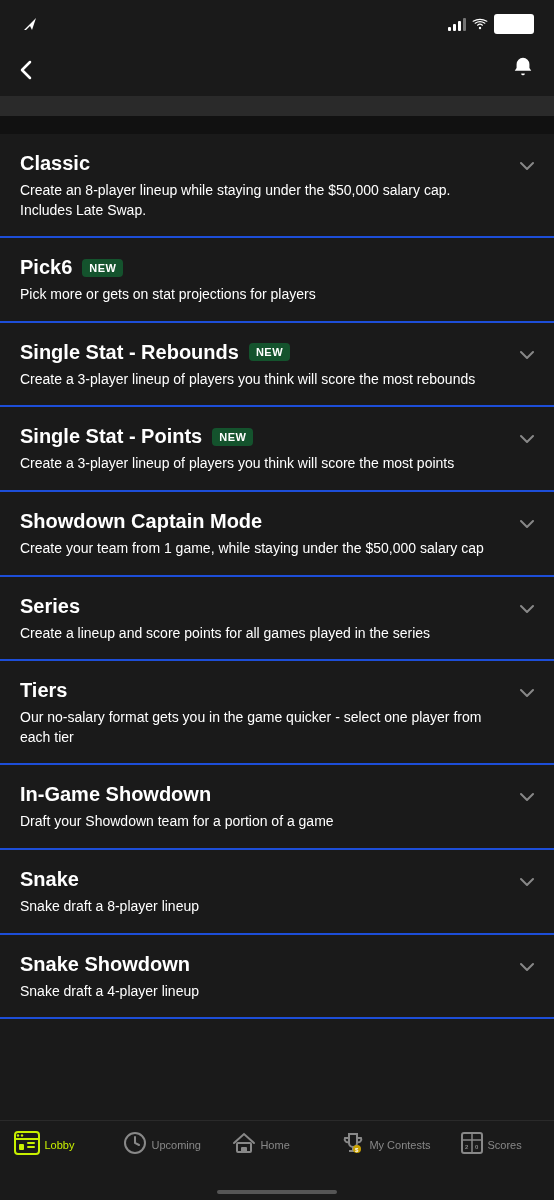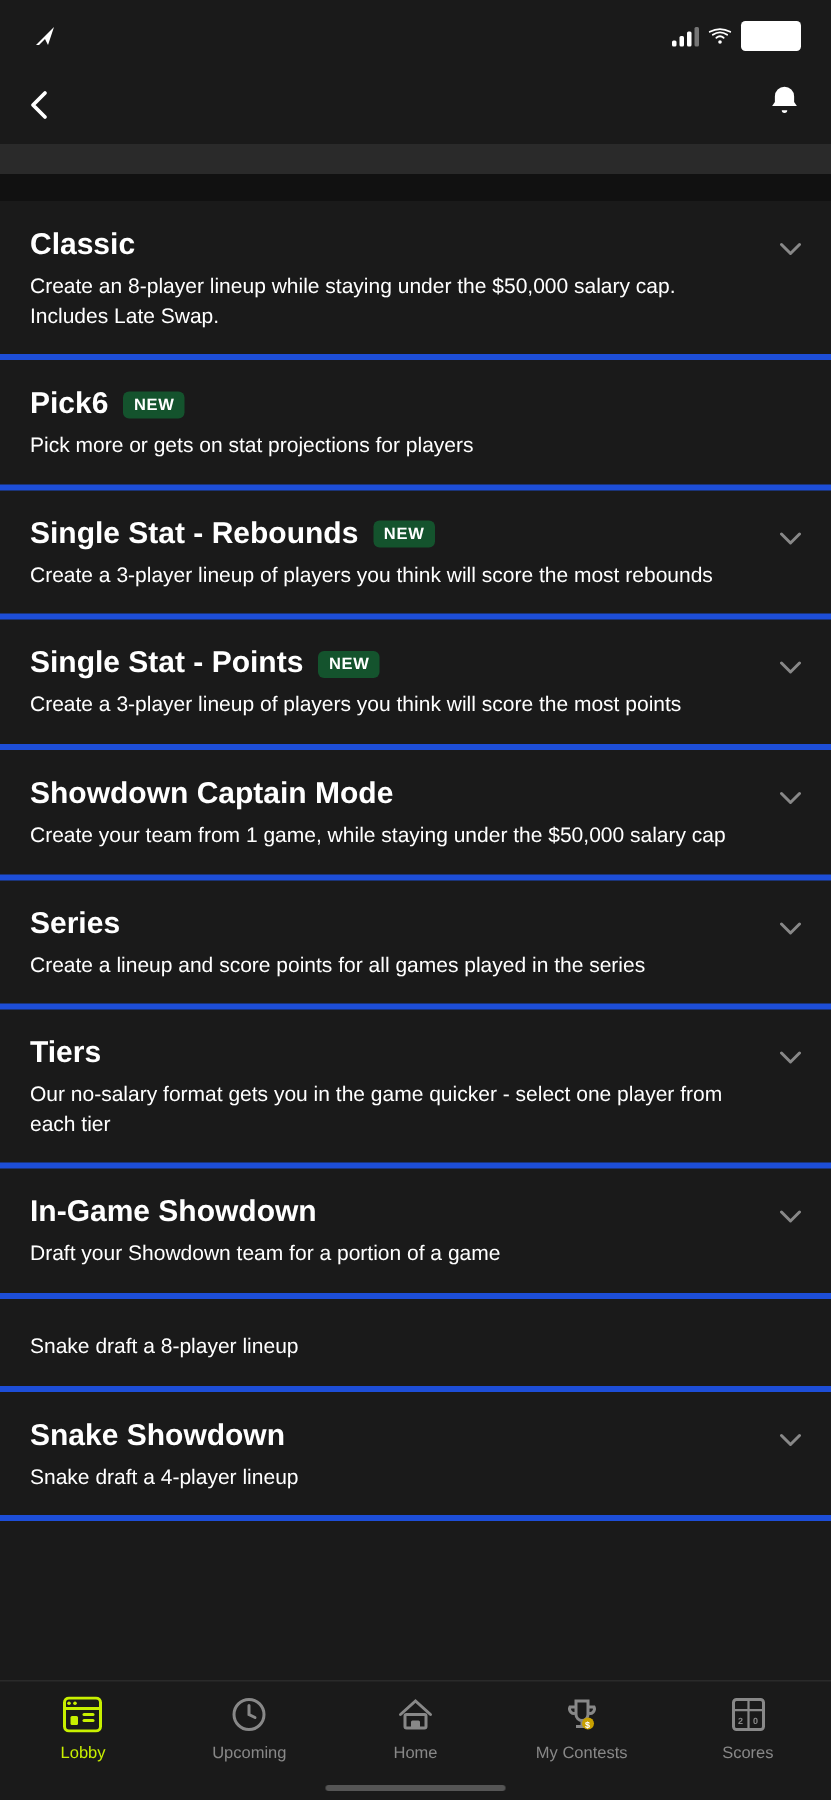--- a/index.html
+++ b/index.html
@@ -128,21 +128,21 @@
       background-color: #111111;
     }
 
     
     .game-list {
       background-color: #1a1a1a;
     }
 
     .game-item {
       padding: 18px 20px 16px 20px;
-      border-bottom: 4px solid #1d4ed8;
+      border-bottom: 2px solid #1d4ed8;
       position: relative;
       cursor: pointer;
     }
 
     .game-item-header {
       display: flex;
       align-items: center;
       justify-content: space-between;
       margin-bottom: 6px;
     }
@@ -195,21 +195,21 @@
       border-top: 1px solid #2a2a2a;
       display: flex;
       justify-content: space-around;
       align-items: flex-start;
       padding: 10px 0 20px 0;
       height: 80px;
     }
 
     .nav-item {
       display: flex;
-      flex-direction: column;
+      flex-direction: row;
       align-items: center;
       gap: 4px;
       cursor: pointer;
       min-width: 80px;
     }
 
     .nav-icon {
       font-size: 22px;
       line-height: 1;
     }
@@ -379,20 +379,28 @@
         <div class="game-item-title-row">
           <span class="game-item-title">In-Game Showdown</span>
         </div>
         <div class="chevron-down"><svg width="14" height="10" viewBox="0 0 14 10" fill="none">
             <polyline points="1,2 7,8 13,2" stroke="#888" stroke-width="2" stroke-linecap="round" stroke-linejoin="round"></polyline>
           </svg></div>
       </div>
       <div class="game-item-desc">Draft your Showdown team for a portion of a game</div>
     </div>
     <div class="game-item">
+      <div class="game-item-header">
+        <div class="game-item-title-row">
+          <span class="game-item-title">Snake</span>
+        </div>
+        <div class="chevron-down"><svg width="14" height="10" viewBox="0 0 14 10" fill="none">
+            <polyline points="1,2 7,8 13,2" stroke="#888" stroke-width="2" stroke-linecap="round" stroke-linejoin="round"></polyline>
+          </svg></div>
+      </div>
       <div class="game-item-desc">Snake draft a 8-player lineup</div>
     </div>
     <div class="game-item">
       <div class="game-item-header">
         <div class="game-item-title-row">
           <span class="game-item-title">Snake Showdown</span>
         </div>
         <div class="chevron-down"><svg width="14" height="10" viewBox="0 0 14 10" fill="none">
             <polyline points="1,2 7,8 13,2" stroke="#888" stroke-width="2" stroke-linecap="round" stroke-linejoin="round"></polyline>
           </svg></div>

